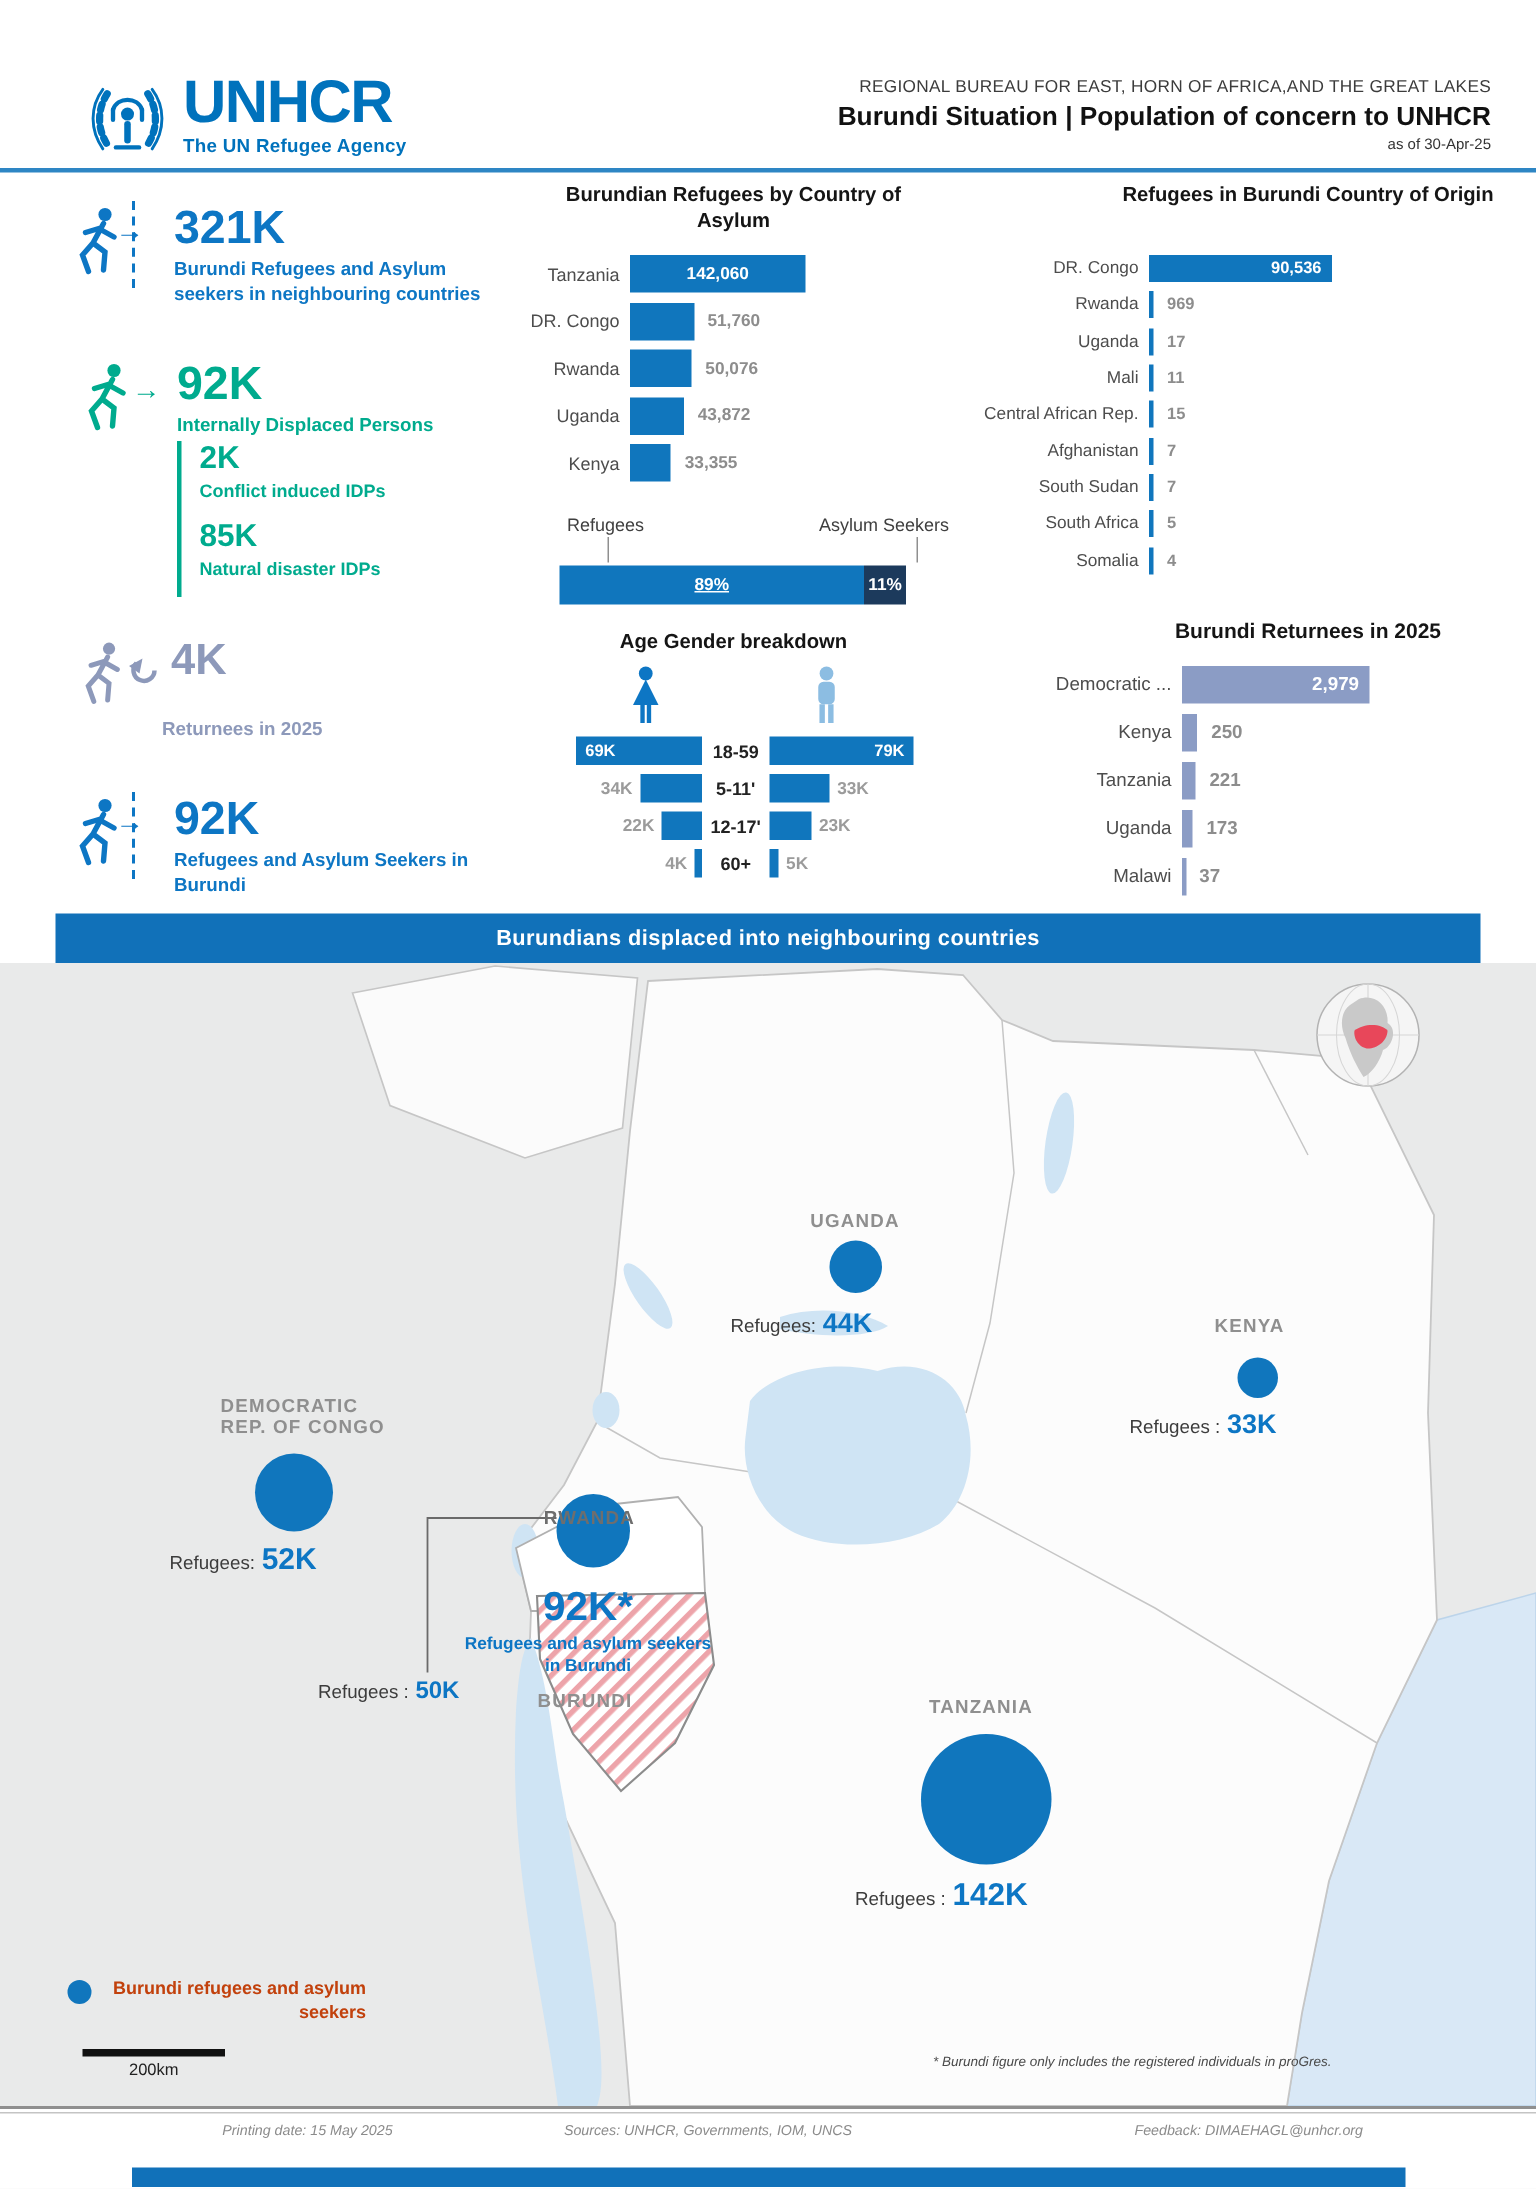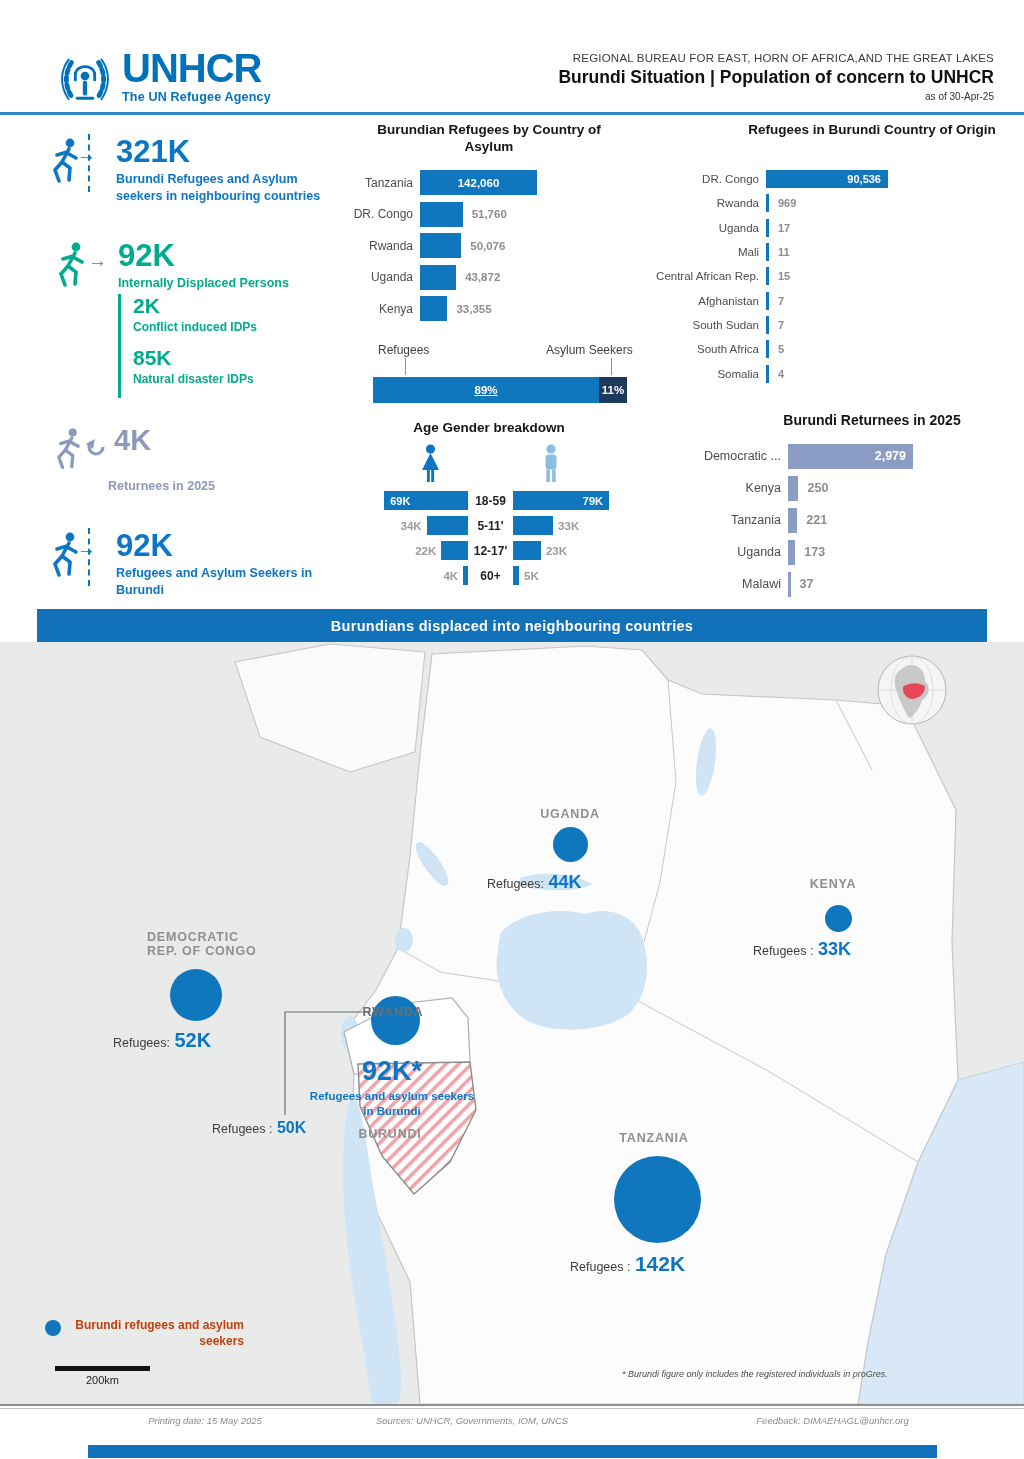--- a/index.html
+++ b/index.html
@@ -236,21 +236,21 @@
           <span class="hbar-out" style="font-size: 11.5px;">33,355</span>
         </div>
       </div>
     </div>
 
   <div class="split-lab" style="left:378px; top:343px;">Refugees</div>
   <div class="split-lab" style="left:546px; top:343px;">Asylum Seekers</div>
   <div class="split-tick" style="left:405px; top:358px;"></div>
   <div class="split-tick" style="left:611px; top:358px;"></div>
   <div class="split-bar">
-    <div class="split-seg" id="seg0" style="width: 226px; background: rgb(16, 118, 189); text-decoration: underline;">89%</div>
+    <div class="split-seg" id="seg0" style="width: 203px; background: rgb(16, 118, 189); text-decoration: underline;">89%</div>
     <div class="split-seg" id="seg1" style="width: 28.05px; background: rgb(28, 58, 92);">11%</div>
   </div>
 
   <div class="chart-title" style="left:374px; top:420px; width:230px;">Age Gender breakdown</div>
   <div class="gender-icon" style="left:417px;">
     <svg width="27" height="40" viewBox="0 0 26 40" id="femicon" fill="#0d76c4">
       <circle cx="13" cy="5" r="4.6"></circle>
         <path d="M13,9 L4.5,26 L21.5,26 Z"></path>
       <rect x="9.4" y="26" width="2.9" height="12"></rect>
         <rect x="13.7" y="26" width="2.9" height="12"></rect>

